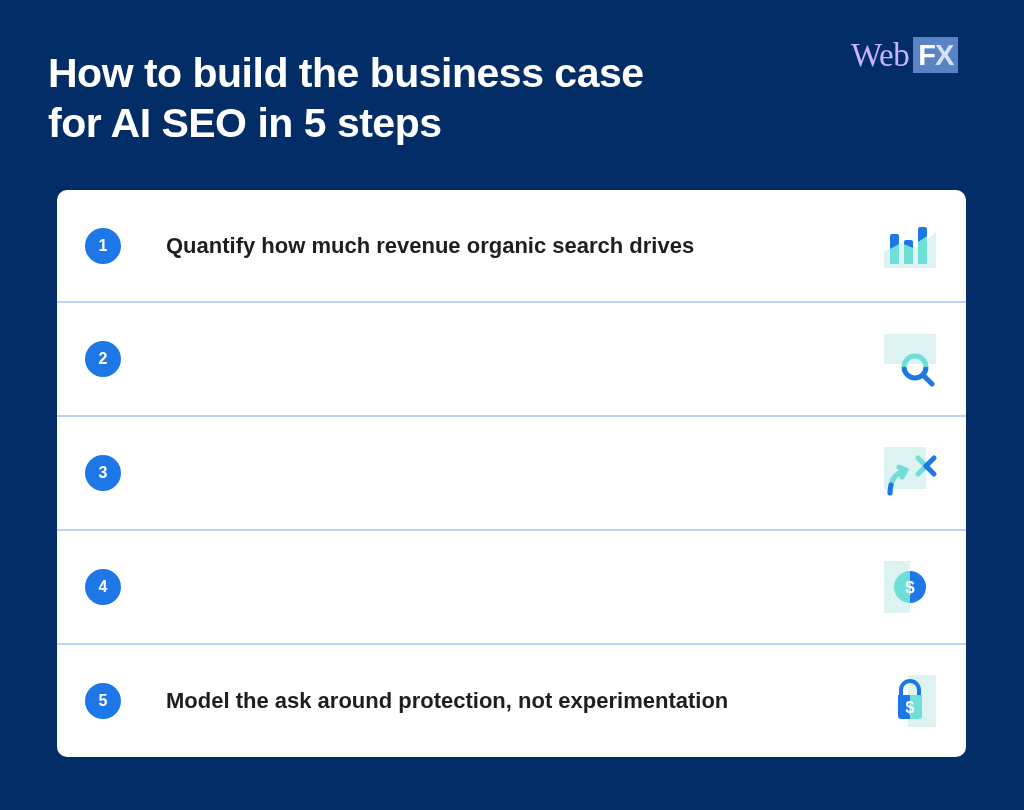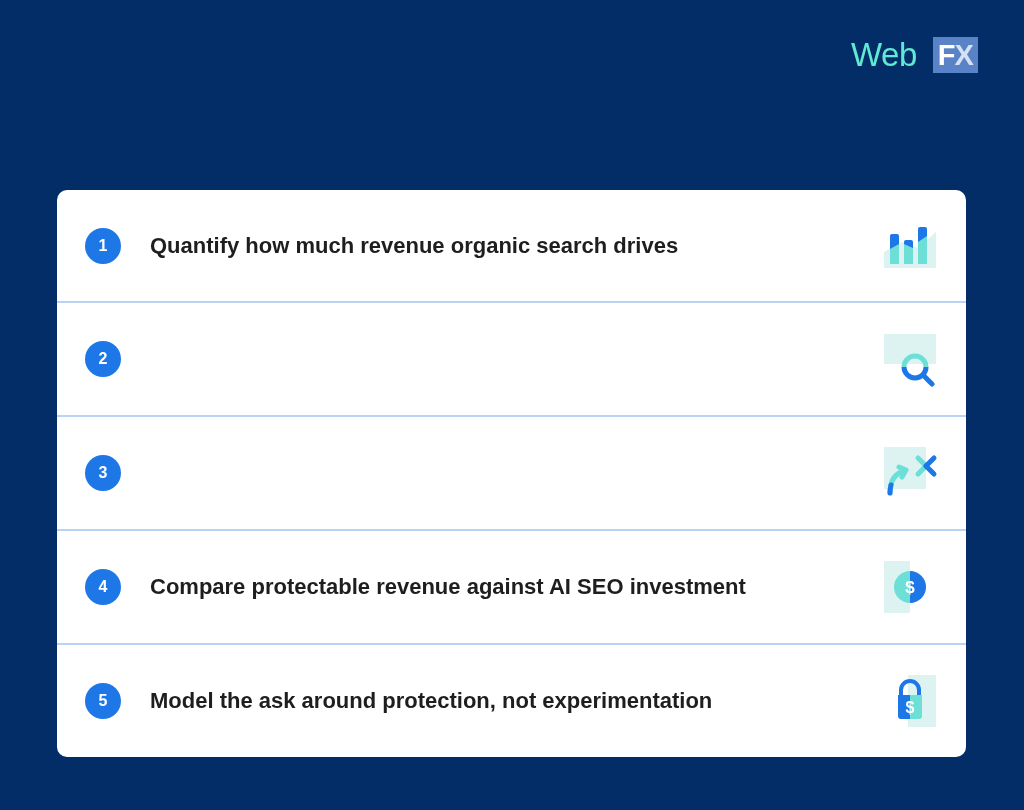--- a/index.html
+++ b/index.html
@@ -1,32 +1,34 @@
 <!DOCTYPE html>
 <html><head>
 <meta charset="utf-8">
 <style>
   html, body { margin:0; padding:0; }
   body { width:1024px; height:810px; background:#032d66; position:relative; overflow:hidden; font-family:"Liberation Sans", sans-serif; }
   .title { position:absolute; left:48px; top:48px; color:#fff; font-weight:700; font-size:41px; line-height:50px; letter-spacing:-0.5px; }
   .logo { position:absolute; left:851px; top:37px; height:36px; display:flex; align-items:center; }
-  .logo-web { color:#5eead4; font-size:33px; font-weight:400; letter-spacing:-0.5px; line-height:36px; }
-  .logo-fx { margin-left:16px; background:#5a82c6; color:#fff; font-weight:700; font-size:29px; line-height:36px; height:36px; padding:0 5px; letter-spacing:-1px; }
+  .logo-web { color:#c4b5fd; font-size:33px; font-weight:400; letter-spacing:-0.5px; line-height:36px;font-family:Liberation Serif, serif; }
+  .logo-fx { margin-left:4px; background:#5a82c6; color:#fff; font-weight:700; font-size:29px; line-height:36px; height:36px; padding:0 5px; letter-spacing:-1px; }
   .logo-fx .x { color:#d6e2f2; }
   .card { position:absolute; left:57px; top:190px; width:909px; height:567px; background:#fff; border-radius:10px; overflow:hidden; }
   .row { position:absolute; left:0; width:909px; height:112px; display:flex; align-items:center; }
   .divider { position:absolute; left:0; width:909px; height:2px; background:#b8d3f5; }
   .num { position:absolute; left:28px; width:36px; height:36px; border-radius:50%; background:#1d77e6; color:#fff; font-size:16px; font-weight:700; display:flex; align-items:center; justify-content:center; }
-  .label { position:absolute; left:93px; font-size:22px; font-weight:700; color:#1e1e1e; white-space:nowrap; }
+  .label { position:absolute; left:109px; font-size:22px; font-weight:700; color:#1e1e1e; white-space:nowrap; }
   .icon { position:absolute; left:825px; width:56px; height:56px; }
 </style>
 </head>
 <body>
 
 <div class="title">
+  <div>How to build the business case</div>
+  <div>for AI SEO in 5 steps</div>
 </div>
 
 <div class="logo">
   <span class="logo-web">Web</span>
   <span class="logo-fx"><span>F</span><span class="x">X</span></span>
 </div>
 
 <div class="card">
 
   <div class="row" style="top:0;">
@@ -65,21 +67,20 @@
       <line x1="36" y1="13" x2="44" y2="21" stroke="#6ddfd6" stroke-width="5" stroke-linecap="round"></line>
       <line x1="36" y1="29" x2="44" y2="21" stroke="#6ddfd6" stroke-width="5" stroke-linecap="round"></line>
       <line x1="44" y1="21" x2="52" y2="13" stroke="#1d77e6" stroke-width="5" stroke-linecap="round"></line>
       <line x1="44" y1="21" x2="52" y2="29" stroke="#1d77e6" stroke-width="5" stroke-linecap="round"></line>
     </svg>
   </div>
   <div class="divider" style="top:339px;"></div>
 
   <div class="row" style="top:341px;">
     <div class="num">4</div>
-    <div class="label">Compare protectable revenue against AI SEO investment</div>
     <svg class="icon" viewBox="0 0 56 56">
       <rect x="2" y="2" width="26" height="52" fill="#dcf3f1"></rect>
       <path d="M28 12 A16 16 0 0 0 28 44 Z" fill="#6ddfd6"></path>
       <path d="M28 12 A16 16 0 0 1 28 44 Z" fill="#1d77e6"></path>
       <text x="28" y="34" text-anchor="middle" font-family="Liberation Sans, sans-serif" font-weight="700" font-size="17" fill="#fff">$</text>
     </svg>
   </div>
   <div class="divider" style="top:453px;"></div>
 
   <div class="row" style="top:455px;">

